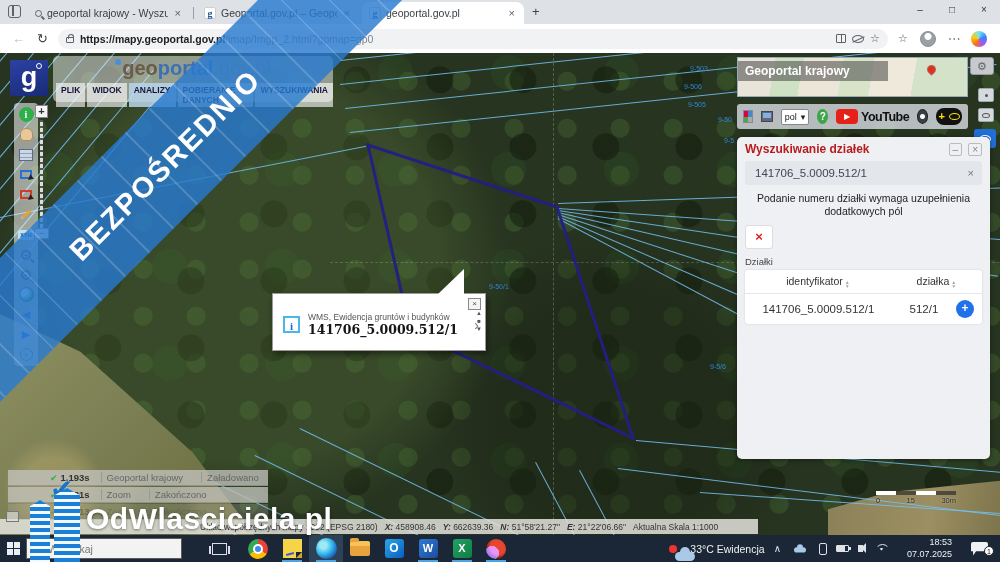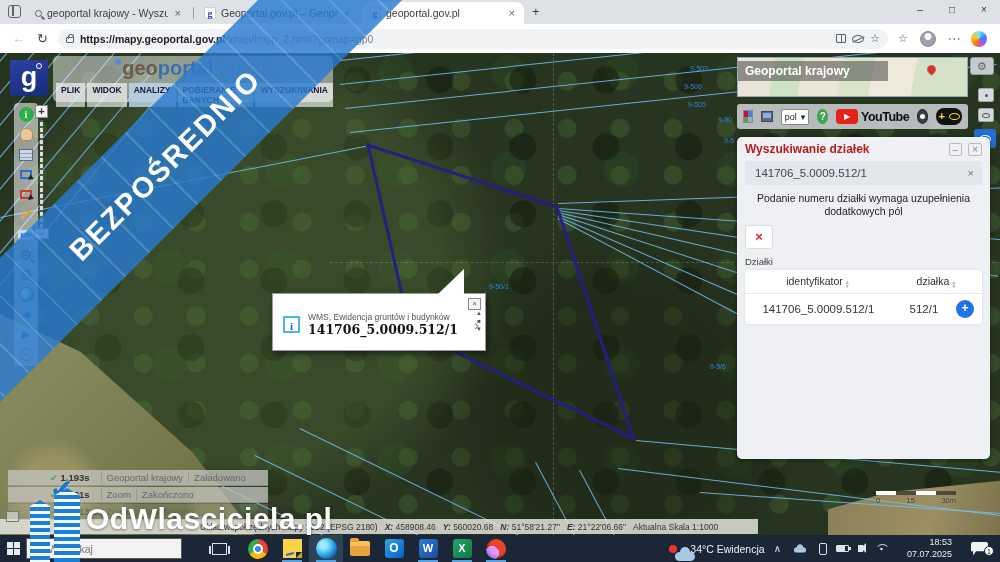--- a/index.html
+++ b/index.html
@@ -159,21 +159,21 @@
   #popup .l1{font-size:8.5px;color:#555;}
   #popup .l2{font-size:12.5px;font-weight:bold;color:#151515;font-family:"DejaVu Serif","Liberation Serif",serif;}
   #popup .chev{color:#777;font-size:14px;margin-left:auto;}
   #popup .scr{position:absolute;right:3px;top:16px;display:flex;flex-direction:column;align-items:center;gap:2px;font-size:6px;color:#555;}
 
   
   .ldrow{position:absolute;left:8px;width:260px;height:16px;background:rgba(195,195,188,0.78);border-bottom:1px solid rgba(120,120,120,0.5);display:flex;align-items:center;font-size:9.5px;z-index:16;}
   .ldrow .ck{color:#2faf4a;font-size:9px;margin:0 3px 0 42px;}
   .ldrow .tm{font-weight:bold;color:#333;width:40px;}
   .ldrow .sc{color:#666;border-left:1px solid #999;padding:0 5px;}
-  .ldrow .st{color:#666;border-left:1px solid #999;padding:0 5px;}
+  .ldrow .st{color:#666;border-left:1px solid #999;padding:0 5px;margin-left:13px;}
   #bigcheck{position:absolute;left:50px;top:420px;font-size:28px;color:#1d74c4;z-index:17;text-shadow:0 0 2px rgba(255,255,255,0.6);}
   #resizeic{position:absolute;left:6px;top:458px;width:13px;height:11px;border:1.5px solid #777;background:rgba(230,230,230,0.6);z-index:16;}
   #statusbar{position:absolute;left:0;top:466px;width:758px;height:15px;background:rgba(228,228,222,0.85);z-index:15;display:flex;align-items:center;font-size:8.5px;color:#333;padding-left:200px;white-space:nowrap;}
   #statusbar b{font-weight:normal;}
   #statusbar .il{font-style:italic;font-weight:bold;margin-left:7px;}
   #statusbar .gap{margin-left:7px;}
   #scalebar{position:absolute;left:876px;top:438px;width:80px;z-index:15;}
   #scalebar .bar{display:flex;height:4px;}
   #scalebar .bar i{flex:1;}
   #scalebar .bar i:nth-child(odd){background:#fff;}
@@ -503,21 +503,21 @@
       <span class="tm">27.913s</span>
       <span class="sc">Zoom</span>
       <span class="st">Zakończono</span>
     </div>
     <div id="bigcheck">✔</div>
     <div id="resizeic"></div>
 
     <div id="statusbar">
       <span>Układ współrzędnych mapy</span>&nbsp;<b>1992 (EPSG 2180)</b>
       <span class="il">X:</span>&nbsp;<span>458908.46</span>
-      <span class="il">Y:</span>&nbsp;<span>560020.68</span>
+      <span class="il">Y:</span>&nbsp;<span>662639.36</span>
       <span class="il gap">N:</span>&nbsp;<span>51°58'21.27"</span>
       <span class="il">E:</span>&nbsp;<span>21°22'06.66"</span>
       <span class="gap">Aktualna Skala</span>&nbsp;<b>1:1000</b>
     </div>
 
     <div id="scalebar">
       <div class="bar">
           <i></i>
           <i></i>
           <i></i>
@@ -578,21 +578,21 @@
     <div class="tbcell">
         <span class="ic-excel">X</span>
         <span class="ul"></span>
       </div>
     <div class="tbcell">
         <span class="ic-app9"></span>
         <span class="ul"></span>
       </div>
     <div id="traygrp">
       <span style="position:relative;"><span class="wcloud"></span><span class="wbadge"></span></span>
-      <span class="wtxt"><span>34°C</span> <span>Ewidencja</span></span>
+      <span class="wtxt"><span>33°C</span> <span>Ewidencja</span></span>
       <span class="trayic">∧</span>
       <span class="wcloud" style="transform:scale(0.6);"></span>
       <span class="phoneic"></span>
       <span class="battic"></span>
       <span class="spk"></span>
       <span class="wifi"></span>
       <span id="clock"><span>18:53</span><br><span>07.07.2025</span></span>
       <span id="notif"></span>
     </div>
   </div>

